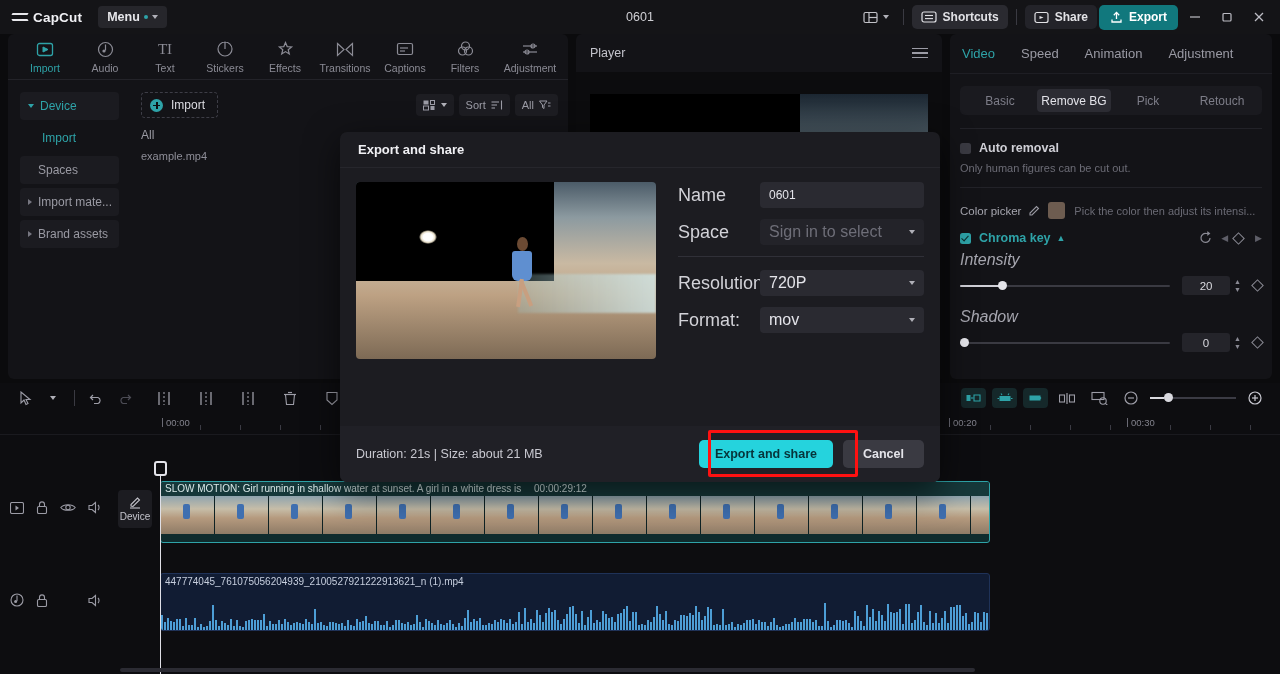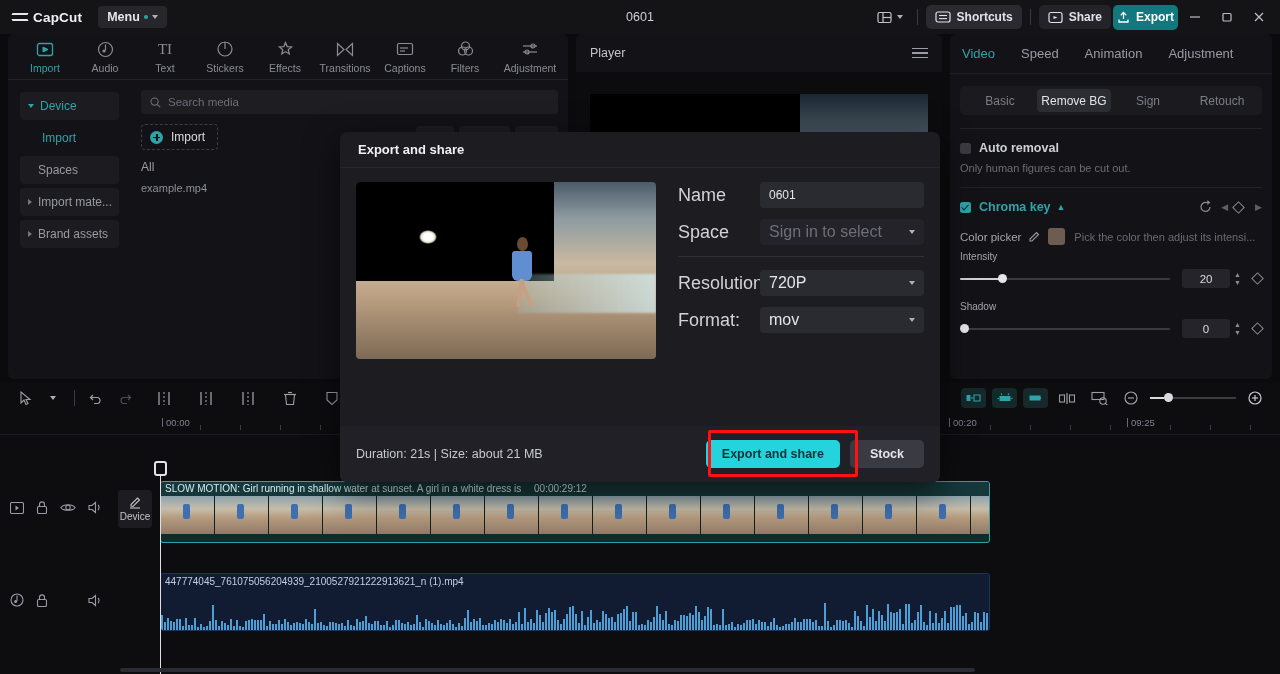--- a/index.html
+++ b/index.html
@@ -37,21 +37,21 @@
     position: absolute; left: 0; right: 0; text-align: center; font-size: 12.5px; color: #cfcfd4;
     pointer-events: none;
   }
   .tb-right { margin-left: auto; display: flex; align-items: center; gap: 2px; padding-right: 6px; }
   .tb-chip {
     height: 24px; padding: 0 9px; border-radius: 5px; background: #2a2a30; display: flex;
     align-items: center; gap: 6px; font-size: 12px; color: #e2e2e6; font-weight: 600;
   }
   .tb-plain { height: 24px; padding: 0 6px; display: flex; align-items: center; gap: 5px; font-size: 12px; color: #c2c2c8; }
   .tb-export {
-    height: 25px; padding: 0 4px; border-radius: 5px; background: #11787d; color: #fff;
+    height: 25px; padding: 0 11px; border-radius: 5px; background: #11787d; color: #fff;
     display: flex; align-items: center; gap: 6px; font-size: 12px; font-weight: 700;
   }
   .sep { width: 1px; height: 16px; background: #3a3a42; margin: 0 6px; }
   .wbtn { width: 30px; height: 28px; display: flex; align-items: center; justify-content: center; color: #bcbcc4; font-size: 13px; }
   .icn { display: inline-block; vertical-align: middle; }
 
   
   .toolpanel {
     position: absolute; left: 8px; top: 34px; width: 560px; height: 345px;
     background: #131317; border-radius: 6px;
@@ -130,21 +130,21 @@
   .chk { width: 11px; height: 11px; border-radius: 2.5px; background: #3a3a42; margin-right: 8px; }
   .chk.on { background: #2ea3a8; position: relative; }
   .chk.on:after { content:""; position:absolute; left:3px; top:1px; width:3px; height:6px;
                   border: solid #0c2a2b; border-width: 0 1.5px 1.5px 0; transform: rotate(42deg); }
   .row-title { font-size: 12.5px; color: #cfcfd6; font-weight: 700; }
   .hint { margin: 7px 10px 0 10px; font-size: 11px; color: #6c6c76; }
   .lbl { font-size: 11.5px; color: #a6a6af; }
   .swatch { width: 17px; height: 17px; border-radius: 3px; background: #6d5c50; margin: 0 9px 0 7px; }
   .pickerhint { font-size: 11px; color: #6a6a74; }
   .sliderow { margin: 6px 10px 0 10px; }
-  .slname { font-size: 10px; color: #a6a6af; margin-bottom: 7px; }
+  .slname { font-size: 16px; color: #a6a6af; margin-bottom: 7px; font-style: italic; }
   .slbar { position: relative; display: flex; align-items: center; }
   .track { height: 2px; background: #3a3a42; flex: 1; border-radius: 2px; position: relative; }
   .fill { position: absolute; left: 0; top: 0; height: 2px; background: #cfcfd6; border-radius: 2px; }
   .knob { position: absolute; width: 9px; height: 9px; border-radius: 50%; background: #e5e5ea; top: -3.5px; }
   .numbox { width: 48px; height: 19px; background: #24242a; border-radius: 3px; font-size: 11.5px;
             color: #d8d8de; display: flex; align-items: center; justify-content: center; margin-left: 12px; }
   .stepper { display:flex; flex-direction:column; gap:1px; margin-left:4px; color:#8a8a94; font-size:7px; line-height:7px; }
   .diamond { width: 9px; height: 9px; border: 1.3px solid #8a8a94; transform: rotate(45deg); margin-left: 12px; }
   .reset-ic { width:14px; height:14px; color:#8a8a94; }
 
@@ -392,27 +392,20 @@
         <span class="tri"></span>
         <span>Import mate...</span>
       </div>
       <div class="lnav-item box">
         <span class="tri"></span>
         <span>Brand assets</span>
       </div>
     </div>
 
     <div class="browser">
-      <div class="searchbar">
-        <svg width="11" height="11" viewBox="0 0 11 11">
-          <circle cx="4.6" cy="4.6" r="3.6" fill="none" stroke="#6e6e78" stroke-width="1.1"></circle>
-          <line x1="7.3" y1="7.3" x2="10.2" y2="10.2" stroke="#6e6e78" stroke-width="1.1"></line>
-        </svg>
-        <span>Search media</span>
-      </div>
       <div class="browser-row">
         <div class="import-chip">
           <span class="plus-circ"></span>
           <span>Import</span>
         </div>
         <div class="browser-tools">
           <div class="btool">
             <svg width="13" height="11" viewBox="0 0 13 11">
               <rect x="0.5" y="0.5" width="5" height="4" fill="#9c9ca6"></rect>
                 <rect x="7.5" y="0.5" width="4" height="4" fill="none" stroke="#9c9ca6"></rect>
@@ -466,51 +459,51 @@
   <div class="inspector">
     <div class="insp-tabs">
       <div class="itab active">Video</div>
       <div class="itab">Speed</div>
       <div class="itab">Animation</div>
       <div class="itab">Adjustment</div>
     </div>
     <div class="seg">
       <div class="seg-item">Basic</div>
       <div class="seg-item active">Remove BG</div>
-      <div class="seg-item">Sign</div>
+      <div class="seg-item">Pick</div>
       <div class="seg-item">Retouch</div>
     </div>
     <div class="hr"></div>
     <div class="row">
       <span class="chk"></span>
       <span class="row-title">Auto removal</span>
     </div>
     <div class="hint">Only human figures can be cut out.</div>
     <div class="hr"></div>
+    <div class="row" style="margin-top:14px">
+      <span class="lbl">Color picker</span>
+      <svg width="13" height="13" viewBox="0 0 13 13" style="margin-left:7px">
+        <path d="M2 11 L2 9 L8.5 2.5 L10.5 4.5 L4 11 Z" fill="none" stroke="#9a9aa3" stroke-width="1.1"></path>
+      </svg>
+      <span class="swatch"></span>
+      <span class="pickerhint">Pick the color then adjust its intensi...</span>
+    </div>
     <div class="row">
       <span class="chk on"></span>
       <span class="row-title" style="color:#2ea3a8">Chroma key</span>
       <span style="margin-left:6px;color:#2ea3a8;font-size:9px">▲</span>
       <span style="margin-left:auto;display:flex;align-items:center;gap:2px">
         <svg class="reset-ic" width="14" height="14" viewBox="0 0 14 14">
           <path d="M11 7 A4.5 4.5 0 1 1 7 2.5 L10 2.5" fill="none" stroke="#8a8a94" stroke-width="1.2"></path>
           <path d="M8.2 0.8 L10.4 2.6 L8.2 4.3" fill="none" stroke="#8a8a94" stroke-width="1.2"></path>
         </svg>
         <span style="color:#5e5e68;font-size:9px;margin-left:6px">◀</span>
         <span class="diamond" style="margin-left:4px"></span>
         <span style="color:#5e5e68;font-size:9px;margin-left:10px">▶</span>
       </span>
-    </div>
-    <div class="row" style="margin-top:14px">
-      <span class="lbl">Color picker</span>
-      <svg width="13" height="13" viewBox="0 0 13 13" style="margin-left:7px">
-        <path d="M2 11 L2 9 L8.5 2.5 L10.5 4.5 L4 11 Z" fill="none" stroke="#9a9aa3" stroke-width="1.1"></path>
-      </svg>
-      <span class="swatch"></span>
-      <span class="pickerhint">Pick the color then adjust its intensi...</span>
     </div>
     <div class="sliderow">
       <div class="slname">Intensity</div>
       <div class="slbar">
         <span class="track">
           <span class="fill" style="width:20%"></span>
           <span class="knob" style="left:18%"></span>
         </span>
         <span class="numbox">20</span>
         <span class="stepper">
@@ -682,21 +675,21 @@
       <span class="tick" style="left:760px"></span>
         <span class="tick" style="left:800px"></span>
       <span class="tick" style="left:840px"></span>
         <span class="tick" style="left:880px"></span>
       <span class="tick" style="left:920px"></span>
       <span class="tlabel" style="left:953px">00:20</span>
       <span class="tick" style="left:990px"></span>
         <span class="tick" style="left:1030px"></span>
       <span class="tick" style="left:1070px"></span>
         <span class="tick" style="left:1110px"></span>
-      <span class="tlabel" style="left:1131px">09:25</span>
+      <span class="tlabel" style="left:1131px">00:30</span>
       <span class="tick" style="left:1170px"></span>
         <span class="tick" style="left:1210px"></span>
       <span class="tick" style="left:1250px"></span>
     </div>
 
     <div class="tracks">
       <div class="trk-ctrls" style="top:66px">
         <svg width="14" height="12" viewBox="0 0 14 12">
             <rect x="0.5" y="0.5" width="13" height="11" rx="1.5" fill="none" stroke="#9b9ba5" stroke-width="1.1"></rect>
             <path d="M5.5 3.5 L9 6 L5.5 8.5 Z" fill="#9b9ba5"></path>
@@ -1094,19 +1087,19 @@
             <span>mov</span>
             <span class="caret"></span>
           </span>
         </div>
       </div>
     </div>
     <div class="modal-foot">
       <span class="duration">Duration: 21s | Size: about 21 MB</span>
       <span class="foot-right">
         <span class="btn-primary">Export and share</span>
-        <span class="btn-ghost">Stock</span>
+        <span class="btn-ghost">Cancel</span>
       </span>
     </div>
   </div>
 
   <div class="redbox"></div>
 </div>
 
 </body></html>

